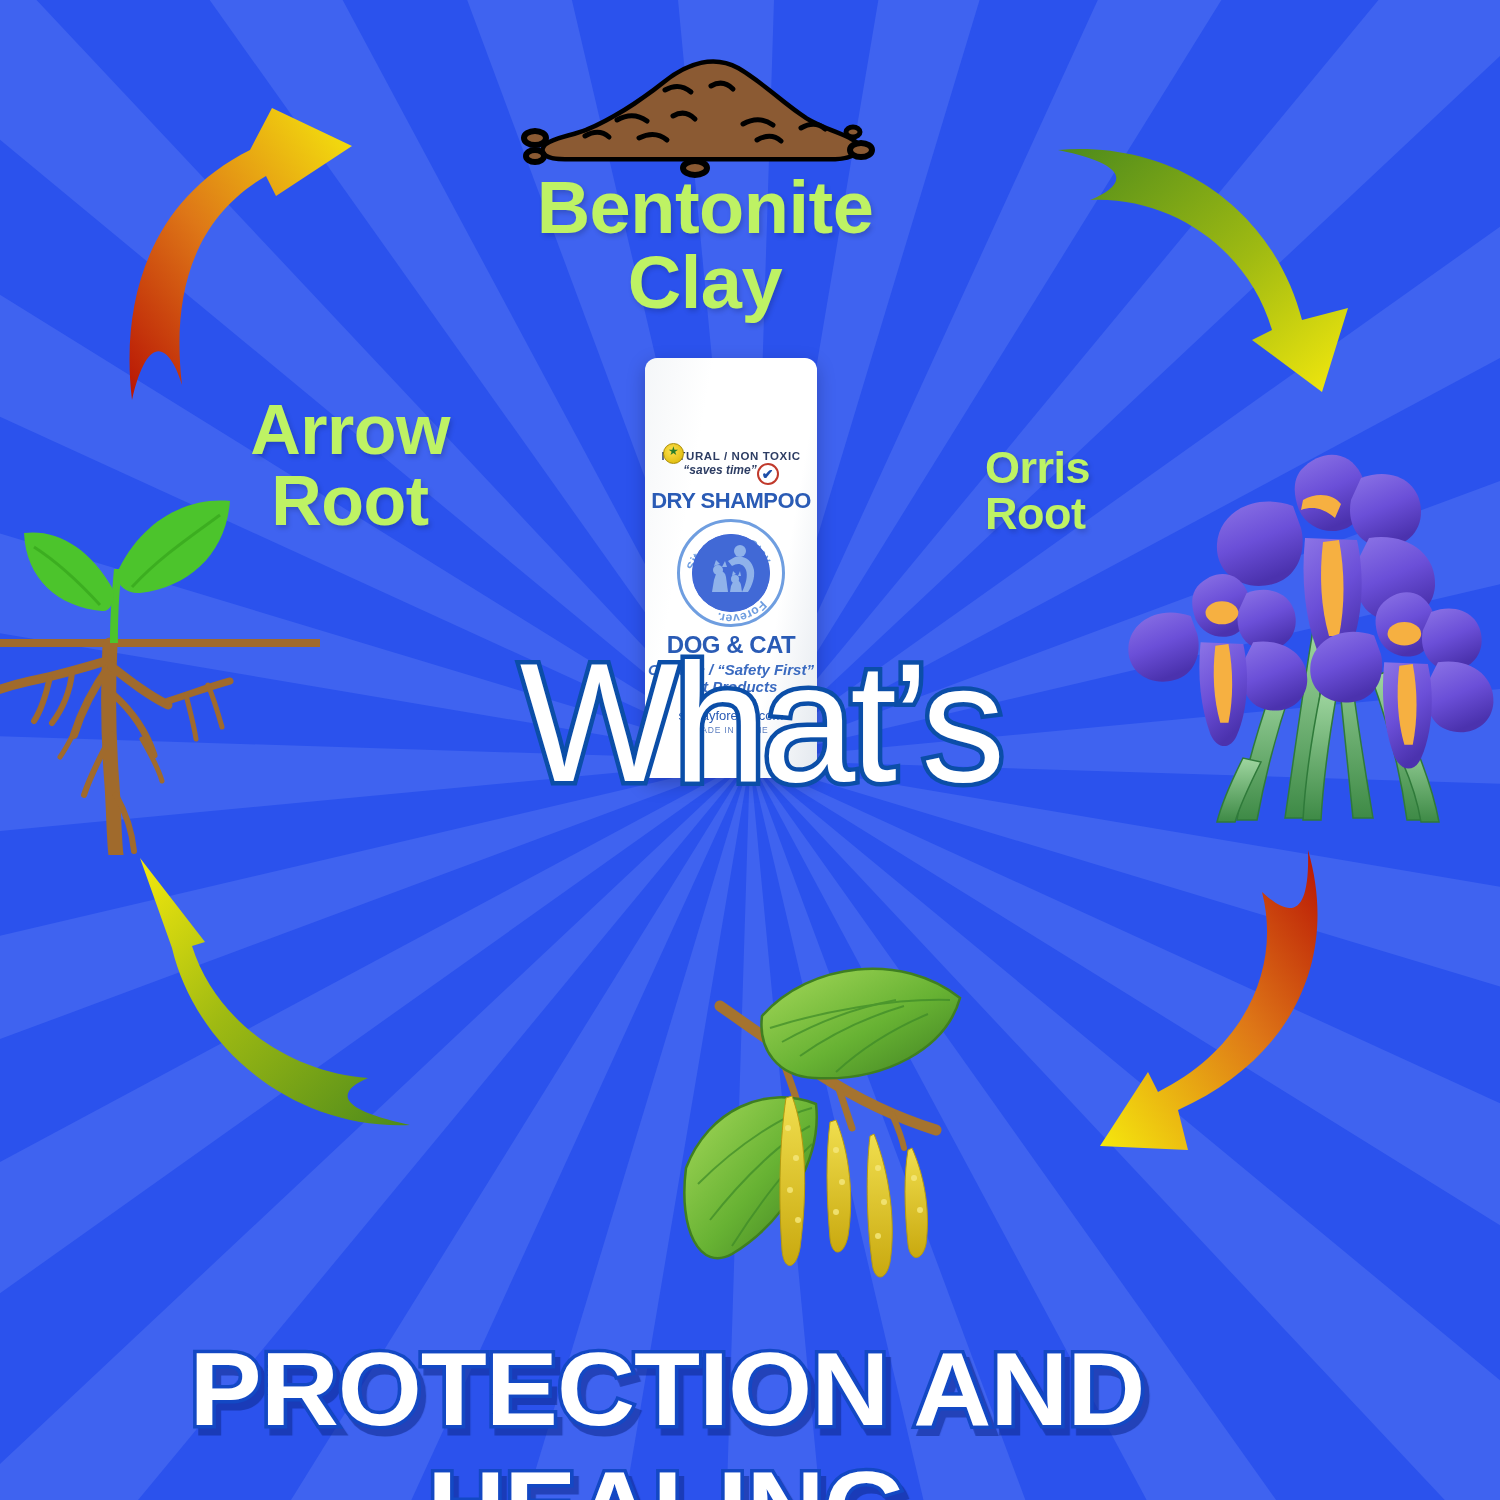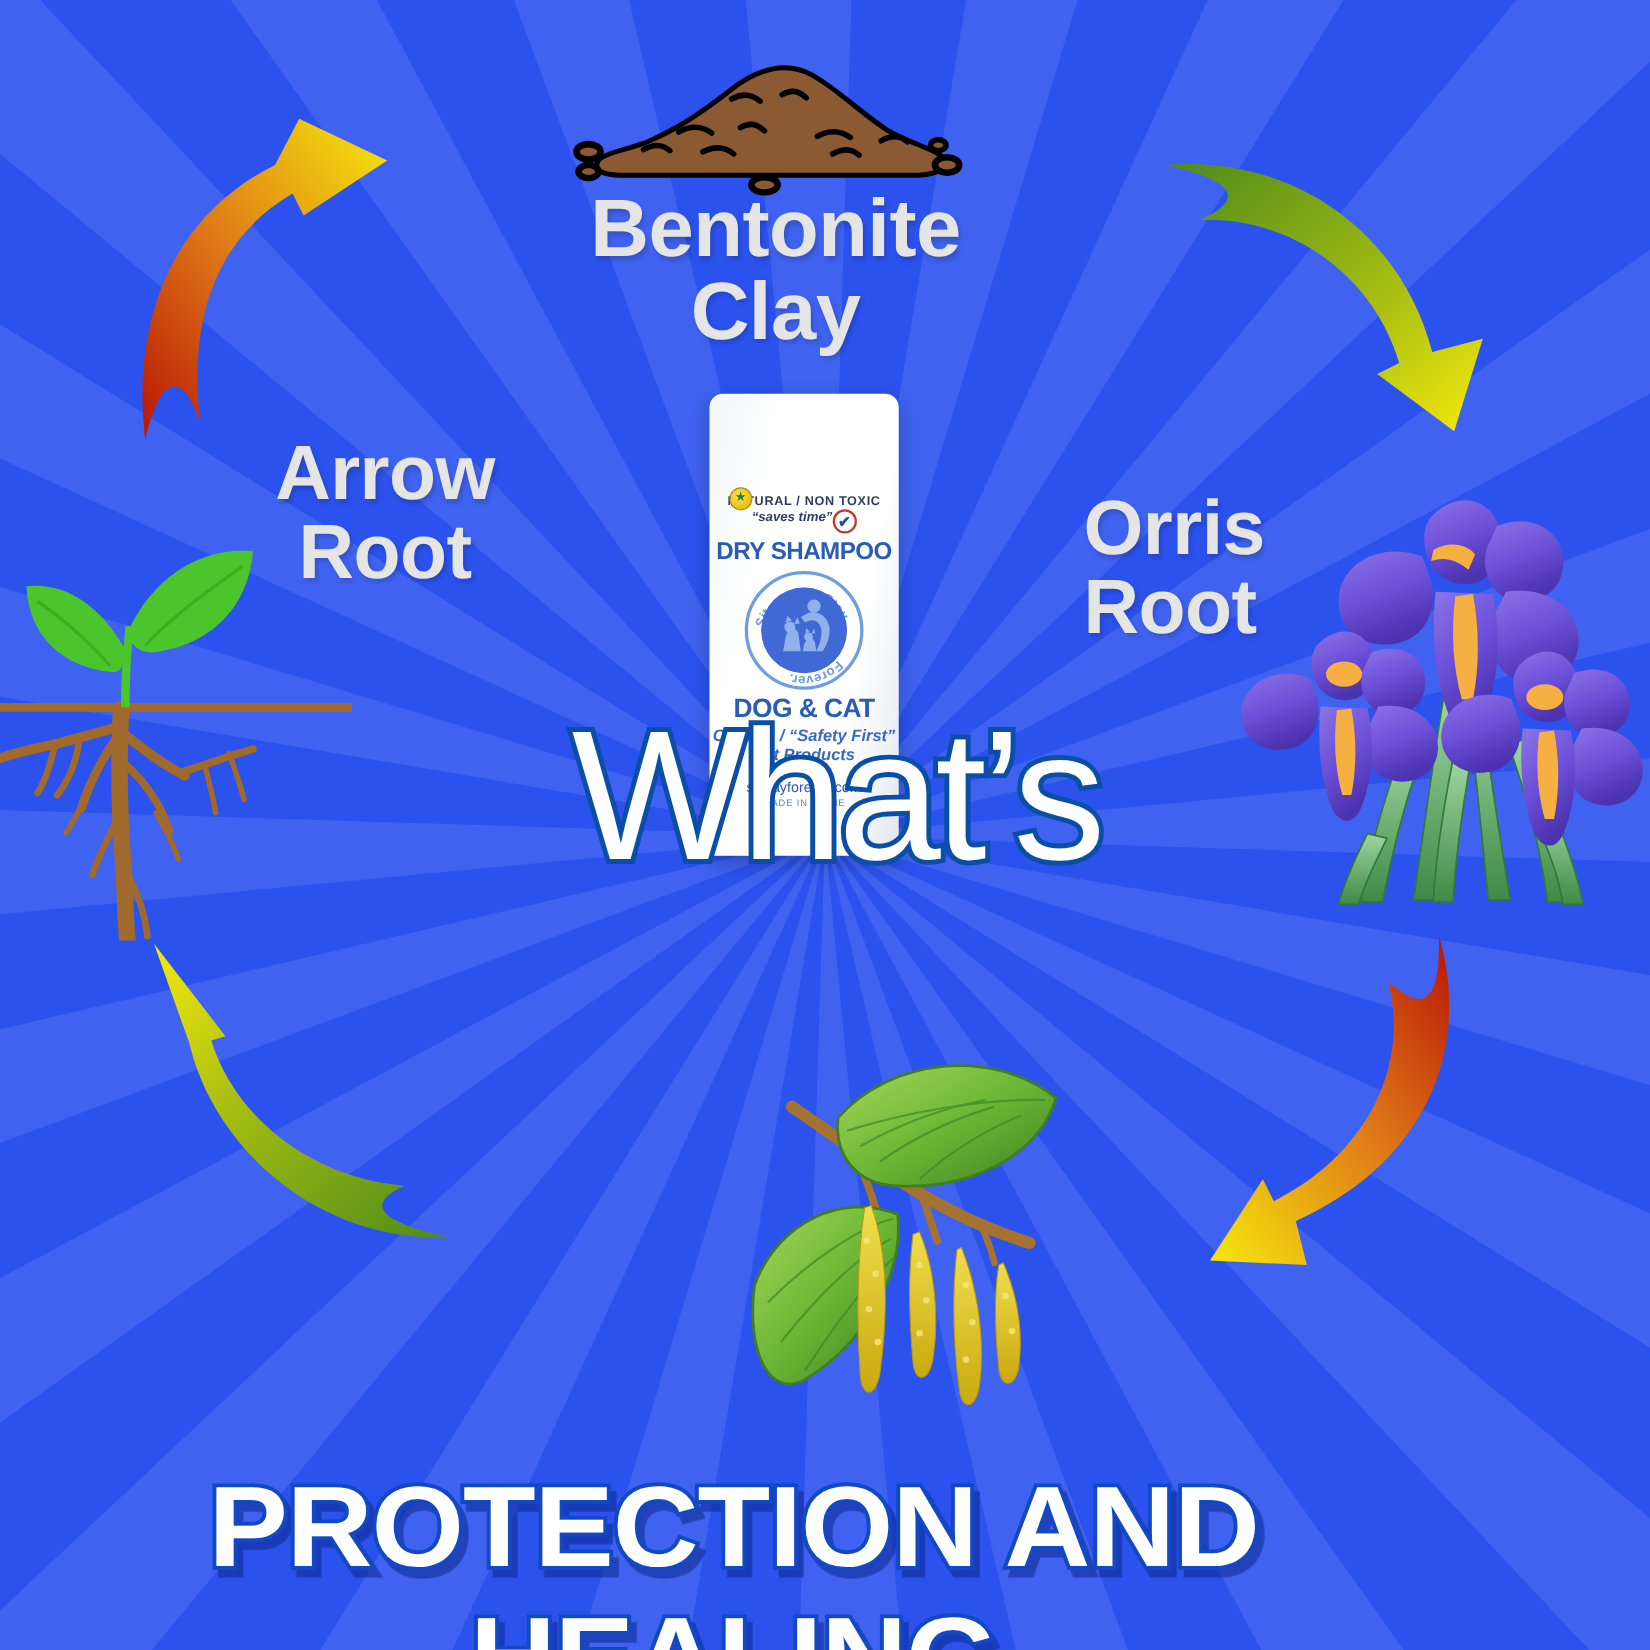--- a/index.html
+++ b/index.html
@@ -5,29 +5,29 @@
   html,body{margin:0;padding:0;background:#2B52ED;}
   *{box-sizing:border-box;}
   .stage{
     position:relative;width:1500px;height:1500px;overflow:hidden;
     background:#2B52ED;
     font-family:"Liberation Sans", sans-serif;
   }
   .rays{position:absolute;inset:0;width:1500px;height:1500px;}
   
   .ing-label{
-    position:absolute;color:#e5e5e5;font-weight:700;
+    position:absolute;color:#bef264;font-weight:700;
     font-family:"Liberation Sans", sans-serif;
     line-height:1.02;letter-spacing:-0.5px;
     text-shadow:2px 3px 5px rgba(0,0,20,.18);
     white-space:pre-line;
   }
   #lbl-bentonite{left:470px;top:170px;width:470px;text-align:center;font-size:74px;}
   #lbl-arrow{left:190px;top:395px;width:320px;text-align:center;font-size:70px;}
-  #lbl-orris{left:985px;top:445px;width:320px;text-align:left;font-size:70px;}
+  #lbl-orris{left:985px;top:445px;width:320px;text-align:left;font-size:45px;}
   #lbl-witch{left:430px;top:1060px;width:300px;text-align:left;font-size:68px;}
 
   
   .title-wrap{position:absolute;left:440px;top:655px;width:640px;text-align:center;}
   .t-whats{
     display:block;font-size:168px;font-weight:400;line-height:.82;
     color:#FFFFFF;
     -webkit-text-stroke:9px #0B4EA8;
     paint-order:stroke fill;
     letter-spacing:-5px;

